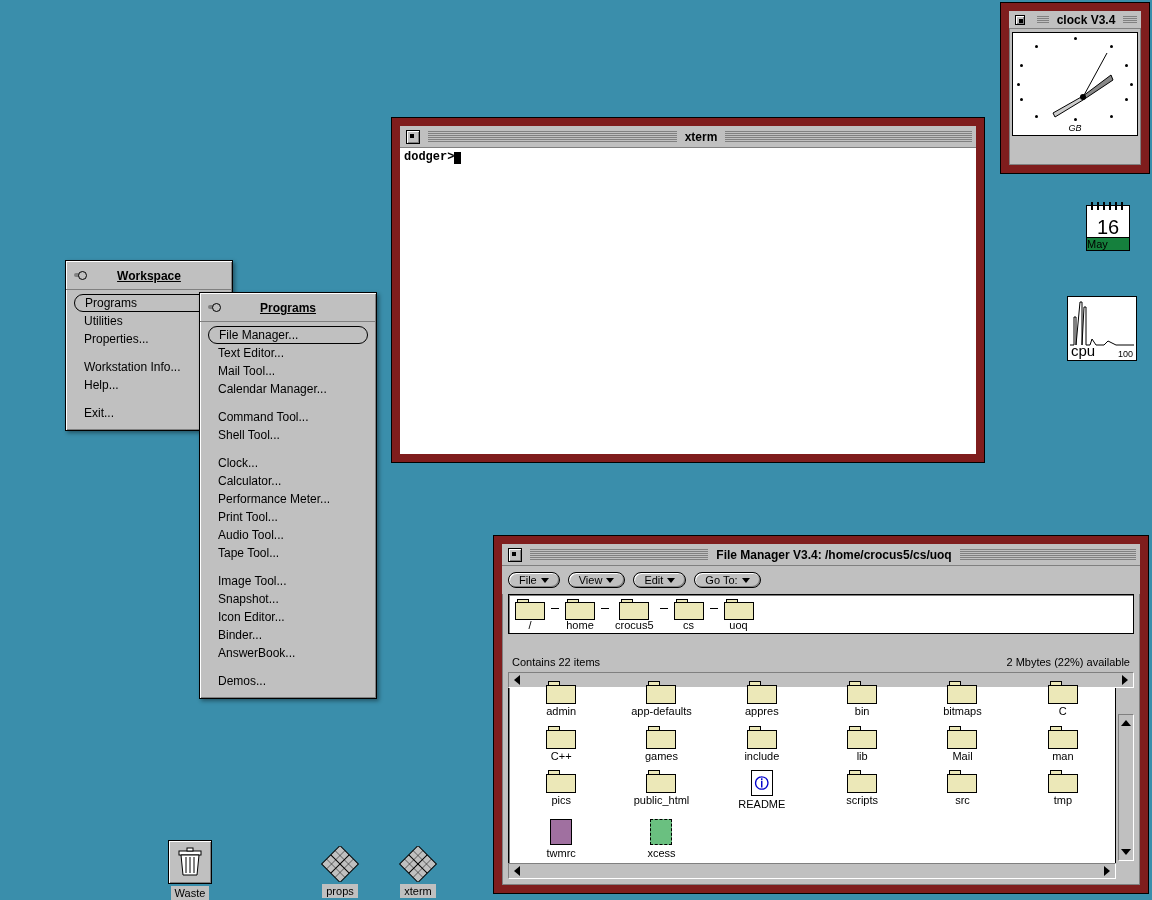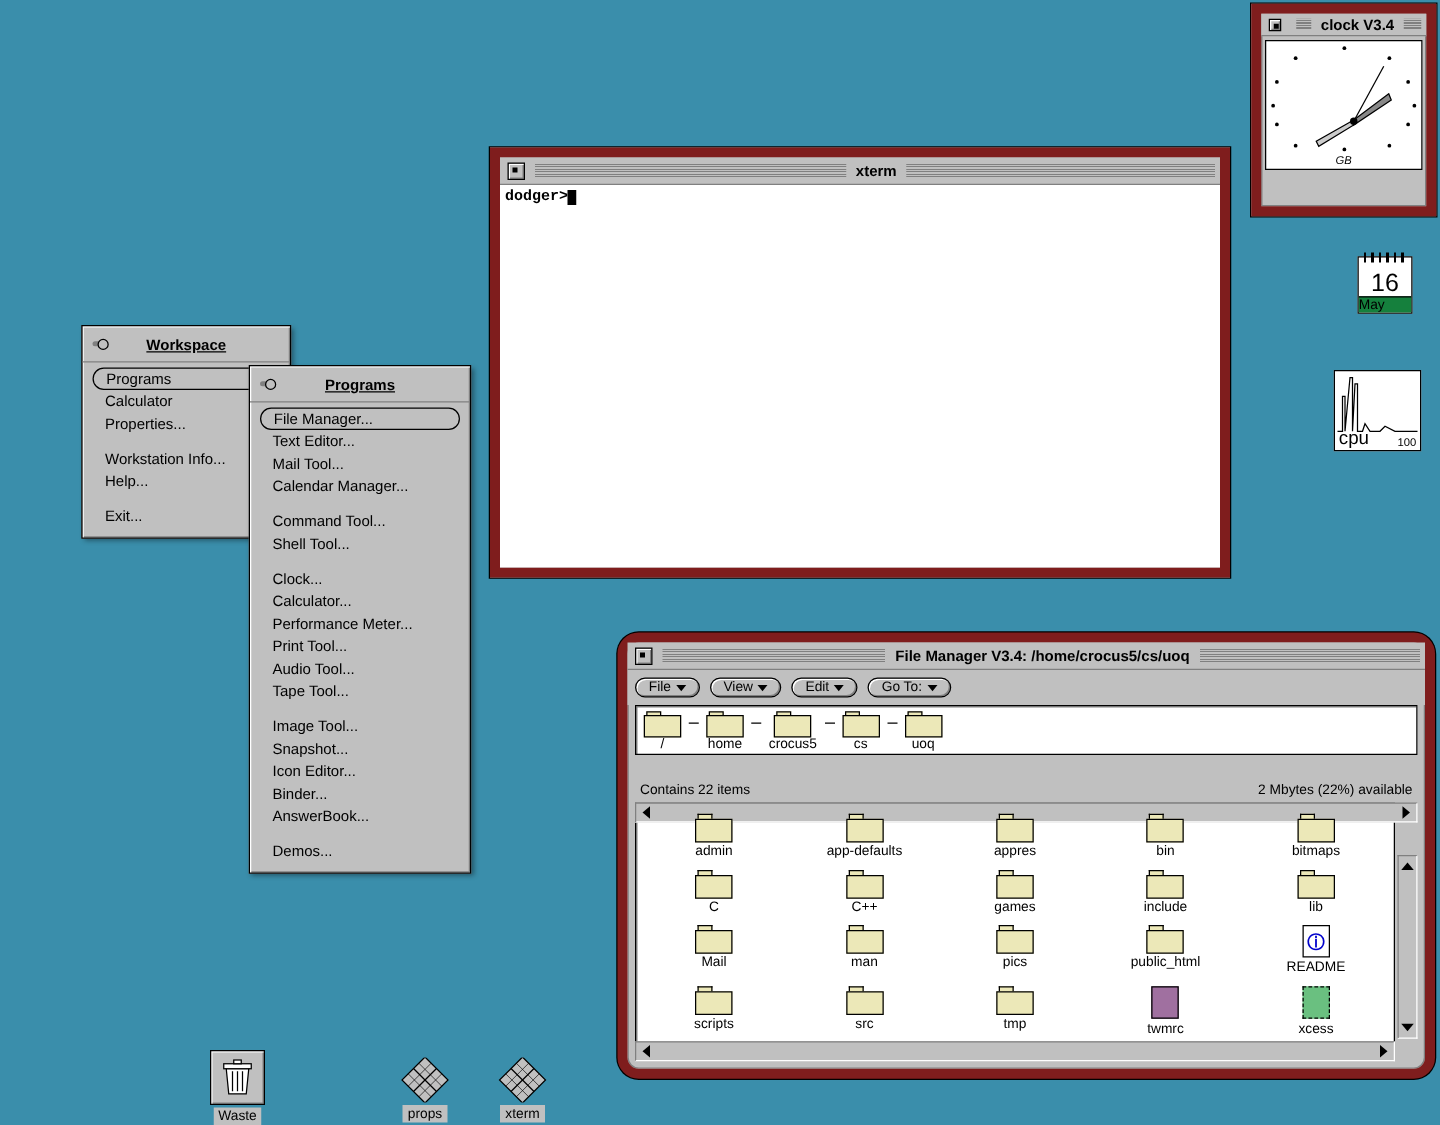--- a/index.html
+++ b/index.html
@@ -232,21 +232,21 @@
     padding:4px 10px;
     font-size:11px;
   }
   .fm-files {
     background:#fff;
     margin:0 24px 24px 6px;
     border:1px solid #000;
     box-shadow: inset 1px 1px 0 #808080;
     padding:8px 4px;
     display:grid;
-    grid-template-columns: repeat(5, 1fr);
+    grid-template-columns: repeat(6, 1fr);
     gap:2px 4px;
     height:202px;
     overflow:hidden;
   }
   .file-item {
     text-align:center;
     font-size:11px;
   }
   .folder-icon {
     width:30px; height:22px;
@@ -452,21 +452,21 @@
     <span>dodger&gt;</span><span class="cursor"></span>
   </div>
 </div>
 
 <div class="menu" id="workspace-menu" style="left:65px; top:260px; width:168px;">
   <div class="menu-title">
     <span class="pin"></span>
     <span>Workspace</span>
   </div>
 <div class="menu-item highlight">Programs</div>
-    <div class="menu-item">Calculator</div>
+    <div class="menu-item">Utilities</div>
     <div class="menu-item">Properties...</div>
     <div class="menu-sep"></div>
     <div class="menu-item">Workstation Info...</div>
     <div class="menu-item">Help...</div>
     <div class="menu-sep"></div>
     <div class="menu-item">Exit...</div>
   </div>
 
 <div class="menu" id="programs-menu" style="left:199px; top:292px; width:178px;">
   <div class="menu-title">
@@ -490,21 +490,21 @@
     <div class="menu-sep"></div>
     <div class="menu-item">Image Tool...</div>
     <div class="menu-item">Snapshot...</div>
     <div class="menu-item">Icon Editor...</div>
     <div class="menu-item">Binder...</div>
     <div class="menu-item">AnswerBook...</div>
     <div class="menu-sep"></div>
     <div class="menu-item">Demos...</div>
   </div>
 
-<div class="window thick-border" style="left:494px; top:506px; width:654px; height:357px;border-radius:17px;">
+<div class="window thick-border" style="left:494px; top:536px; width:654px; height:357px;">
   <div class="titlebar">
     <span class="close-box"></span>
     <div class="stripes"></div>
     <span class="titlebar-text">File Manager V3.4: /home/crocus5/cs/uoq</span>
   </div>
   <div class="fm-toolbar" id="fm-toolbar">
       <div class="fm-btn">
         <span>File</span>
         <span class="triangle-down"></span>
       </div>

